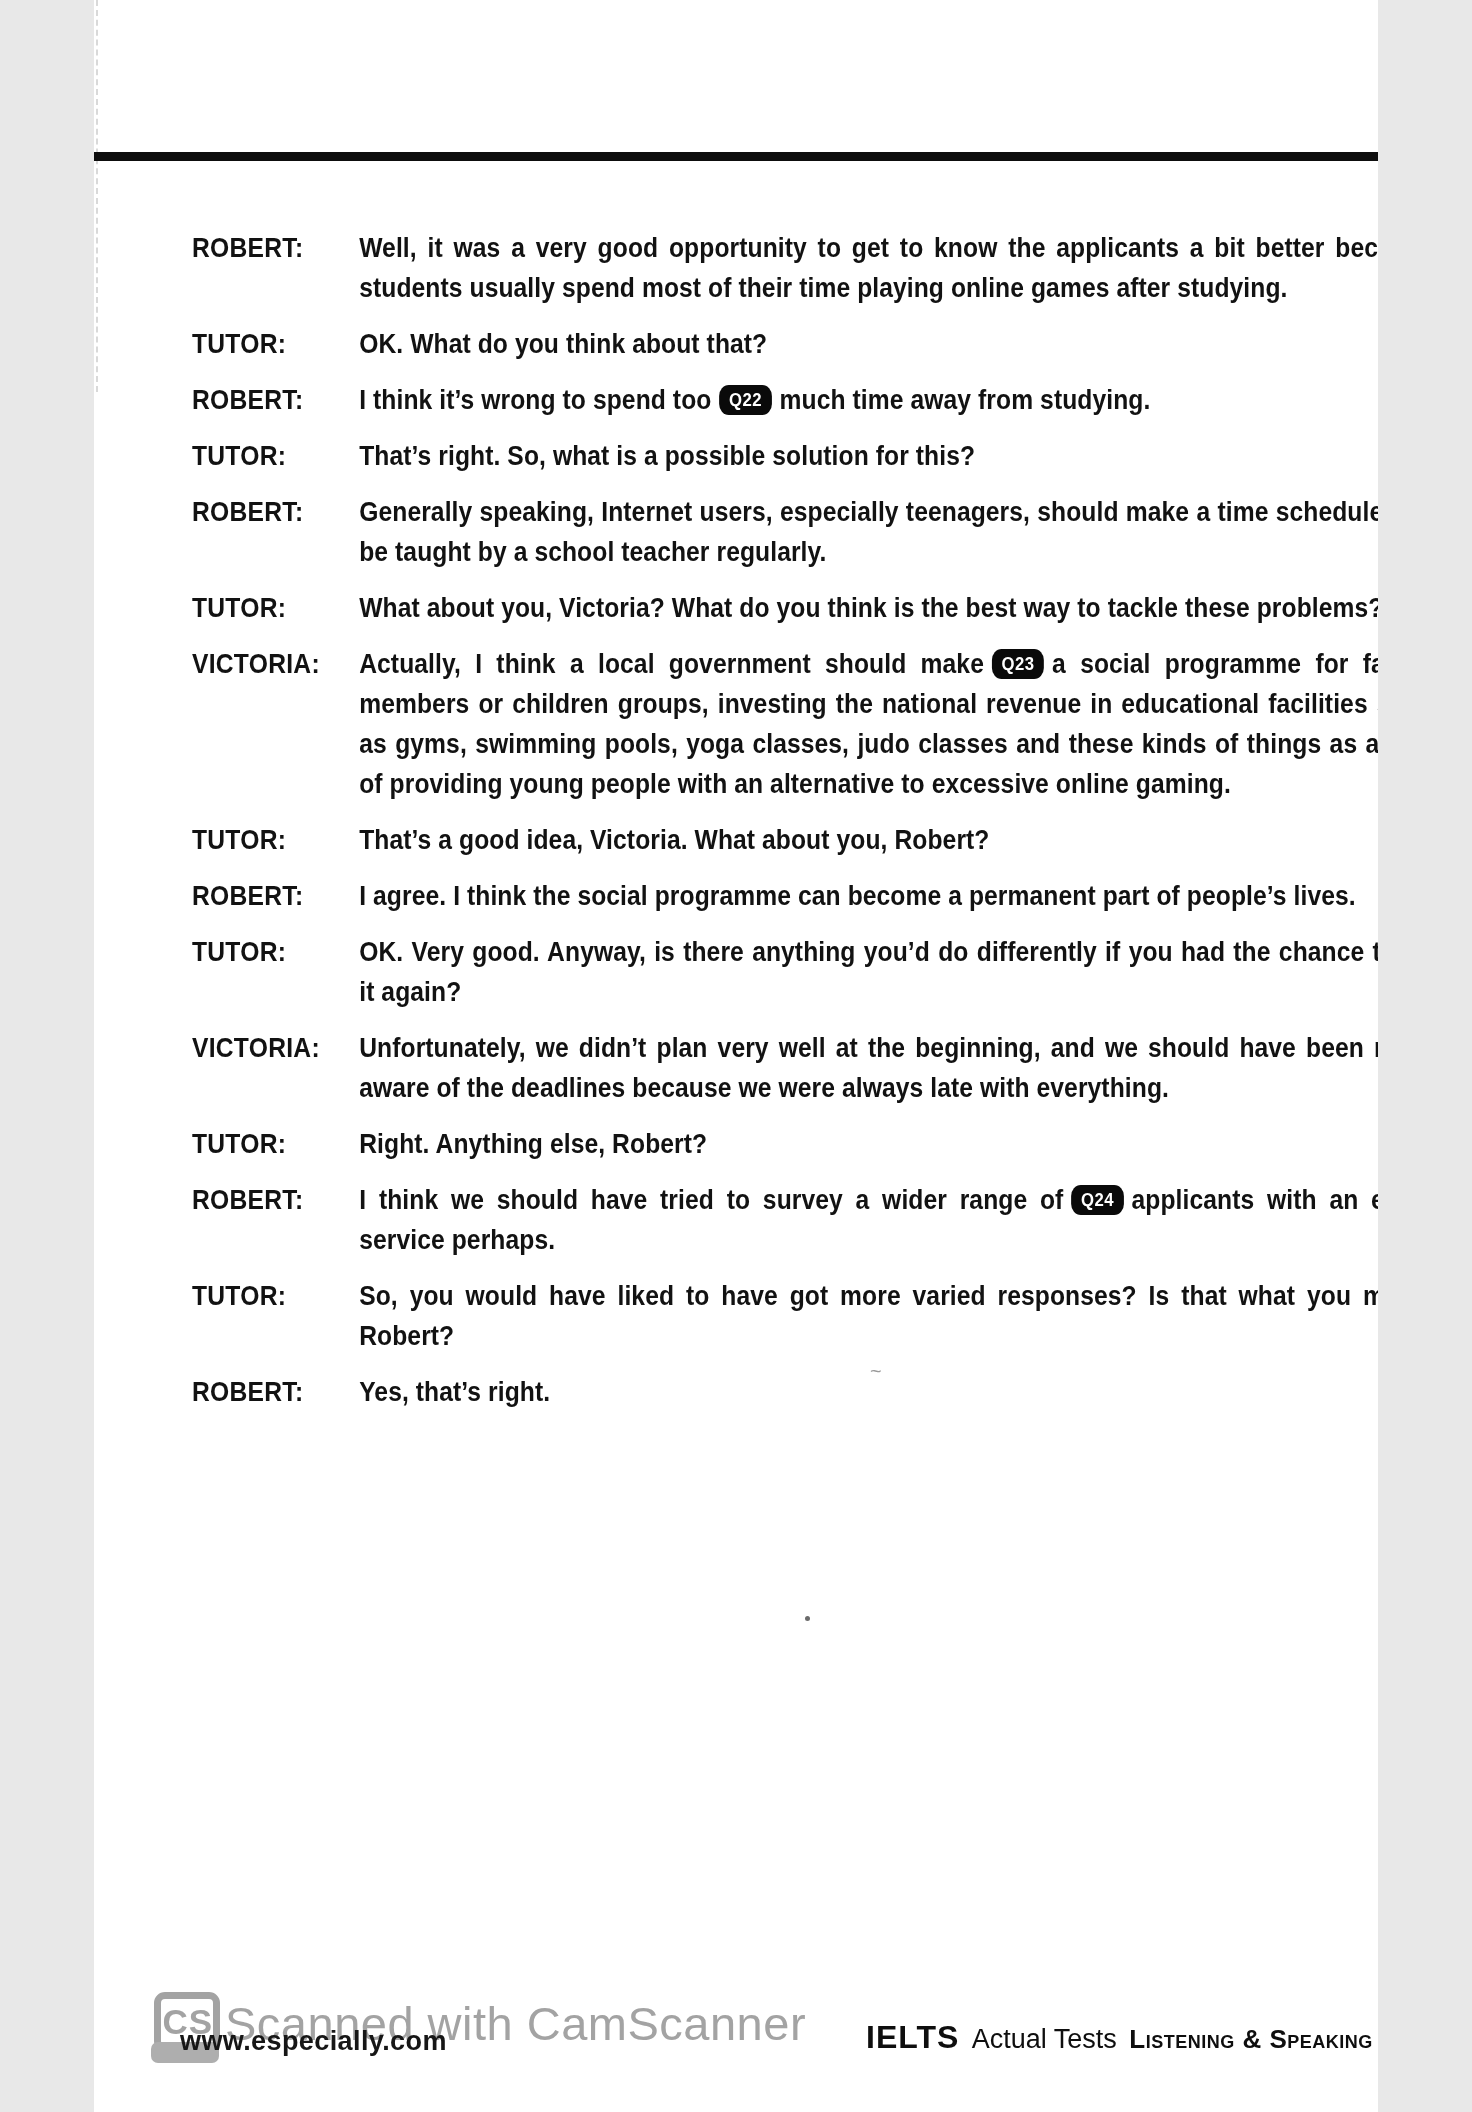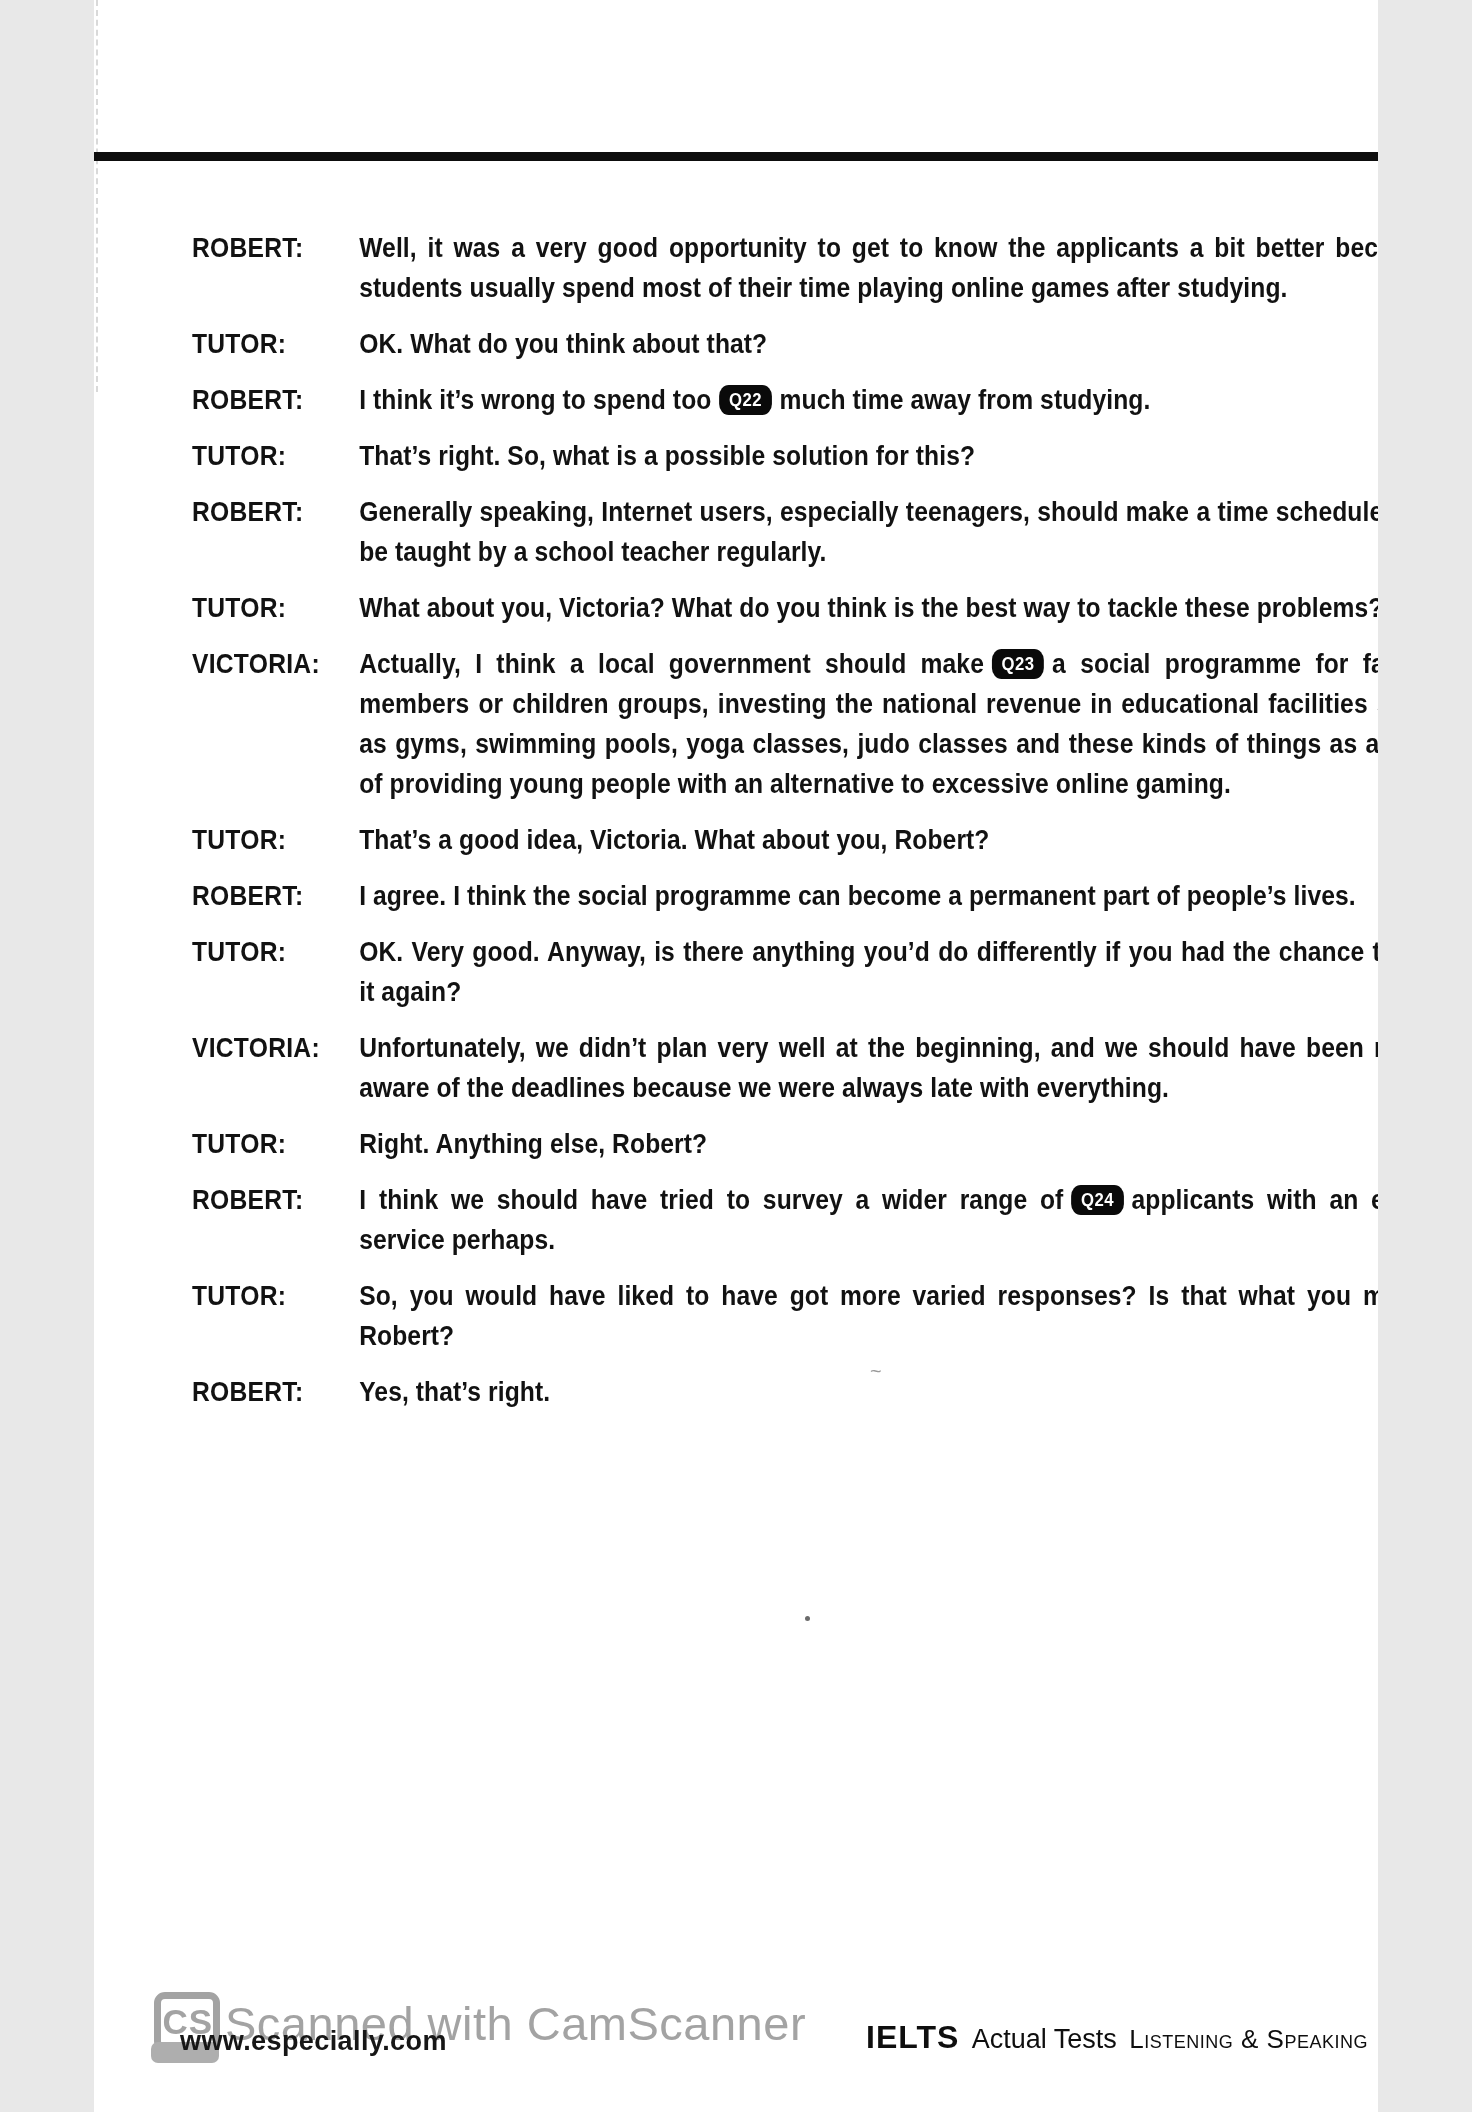--- a/index.html
+++ b/index.html
@@ -124,21 +124,21 @@
     white-space: nowrap;
   }
   .book-ref {
     position: absolute;
     left: 772px; top: 2012px;
     color: #0e0e0e;
     white-space: nowrap;
   }
   .book-ref .serif  { font-family: Liberation Sans, sans-serif; font-size: 32px; font-weight: 700; letter-spacing: 1px; margin-top: 48px; }
   .book-ref .sans   { font-family: "Liberation Sans", sans-serif; font-size: 27px; font-weight: 400; }
-  .book-ref .smcaps { font-family: "Liberation Sans", sans-serif; font-size: 26px; font-weight: 400; font-variant: small-caps; letter-spacing: .5px; }
+  .book-ref .smcaps { font-family: "Liberation Sans", sans-serif; font-size: 26px; font-weight: 700; font-variant: small-caps; letter-spacing: .5px; }
   .book-ref .pagenum { font-family: "Liberation Serif", serif; font-size: 39px; font-weight: 700; }
   .book-ref > span { margin-right: 8px; }
   .book-ref > span:last-child { margin-right: 0; }
 </style>
 </head>
 <body>
 
 <div class="page">
 
   <div class="left-edge-line"></div>

